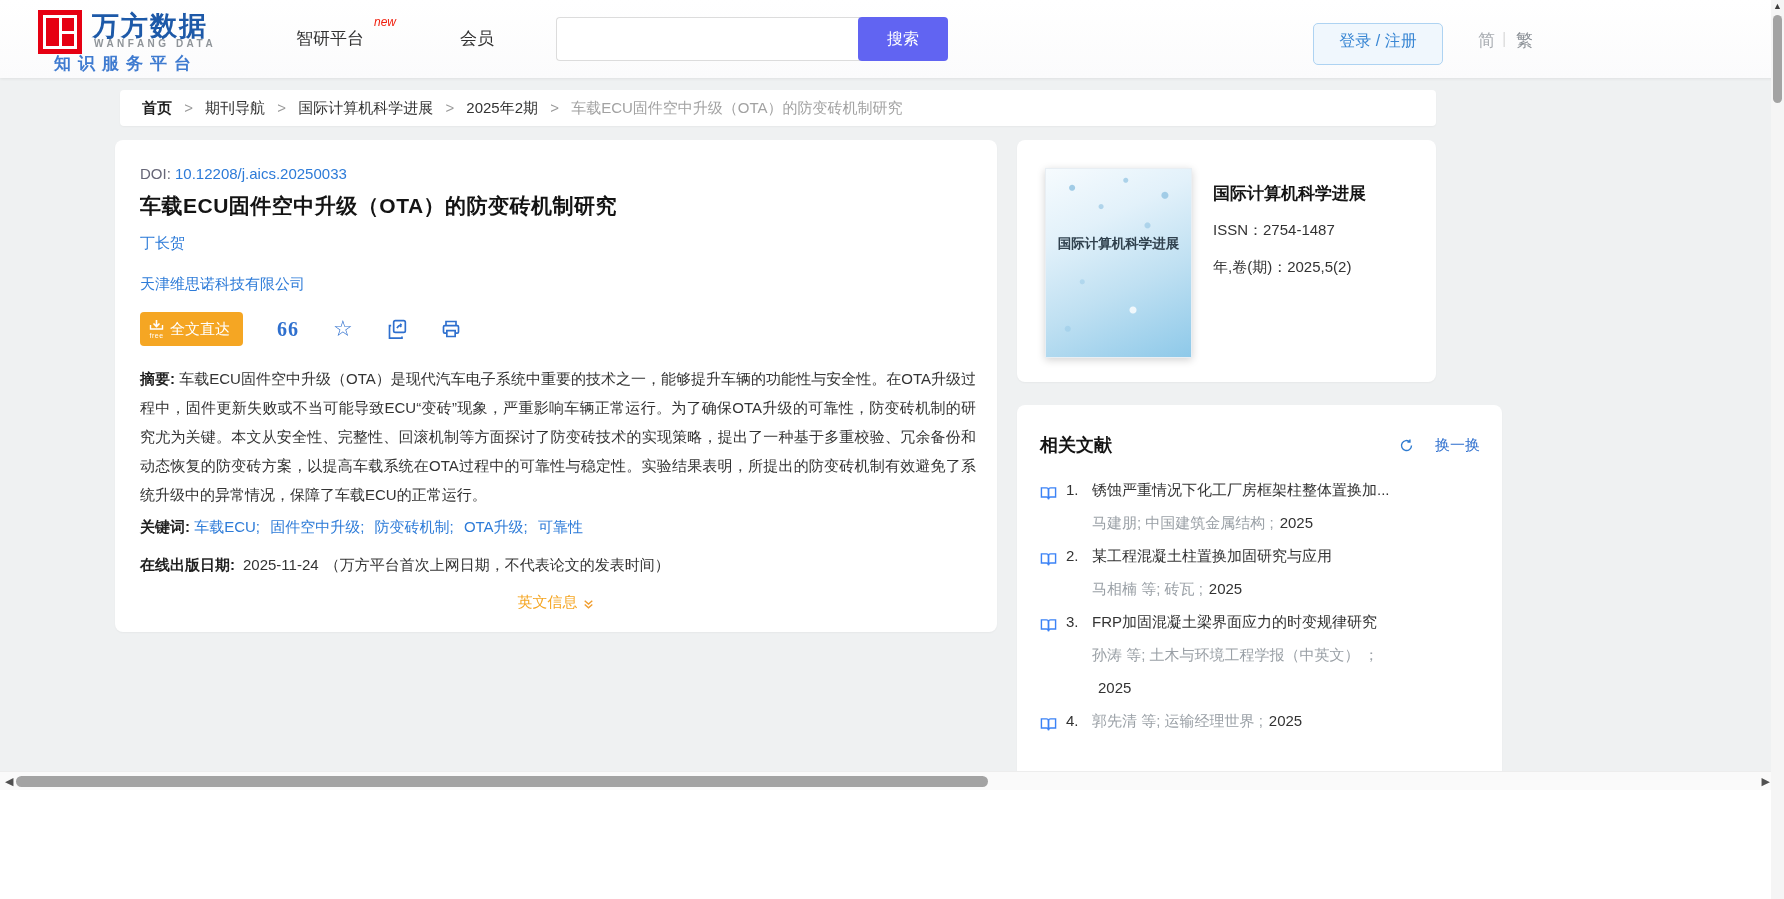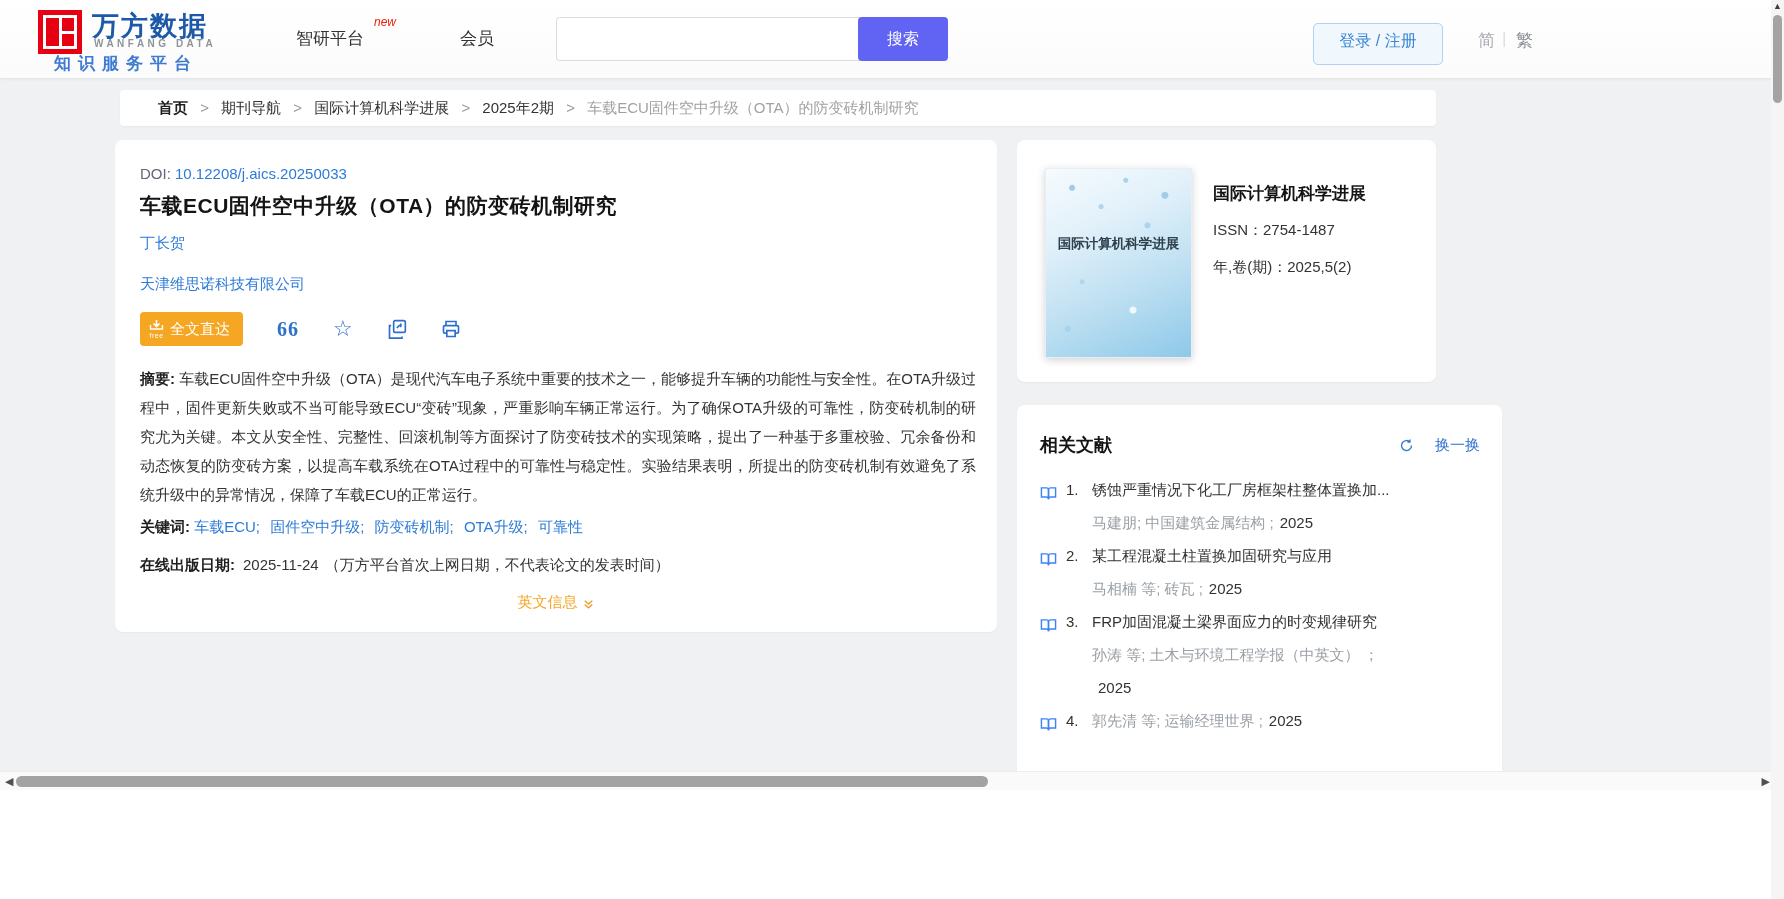--- a/index.html
+++ b/index.html
@@ -28,21 +28,21 @@
   .lang-s { left:1478px; }
   .lang-div { left:1502px; color:#ddd; cursor:default; }
   .lang-t { left:1516px; color:#8b9096; }
 
   
   .content-bg { position:absolute; top:78px; left:0; width:1784px; height:693px; background:#eff1f2; }
 
   .card { position:absolute; background:#fff; border-radius:8px; box-shadow:0 1px 2px rgba(0,0,0,.04); }
 
   
-  .breadcrumb { left:120px; top:90px; width:1316px; height:36px; border-radius:4px; font-size:15px; line-height:36px; padding-left:38px; white-space:nowrap; overflow:hidden; }
+  .breadcrumb { left:120px; top:90px; width:1316px; height:36px; border-radius:4px; font-size:15px; line-height:36px; padding-left:22px; white-space:nowrap; overflow:hidden; }
   .bc-item { color:#333; cursor:pointer; }
   .bc-home { font-weight:bold; color:#1f1f1f; }
   .bc-sep { color:#999; margin:0 8px; }
   .bc-current { color:#a2a2a2; cursor:default; }
 
   
   .main-card { left:115px; top:140px; width:882px; height:492px; }
   .doi-row { position:absolute; left:25px; top:25px; font-size:15px; color:#667; }
   .doi-link { color:var(--link-blue,#2d7bd8); cursor:pointer; }
   .art-title { position:absolute; left:25px; top:52px; font-size:21px; font-weight:bold; color:#141414; letter-spacing:.5px; }

